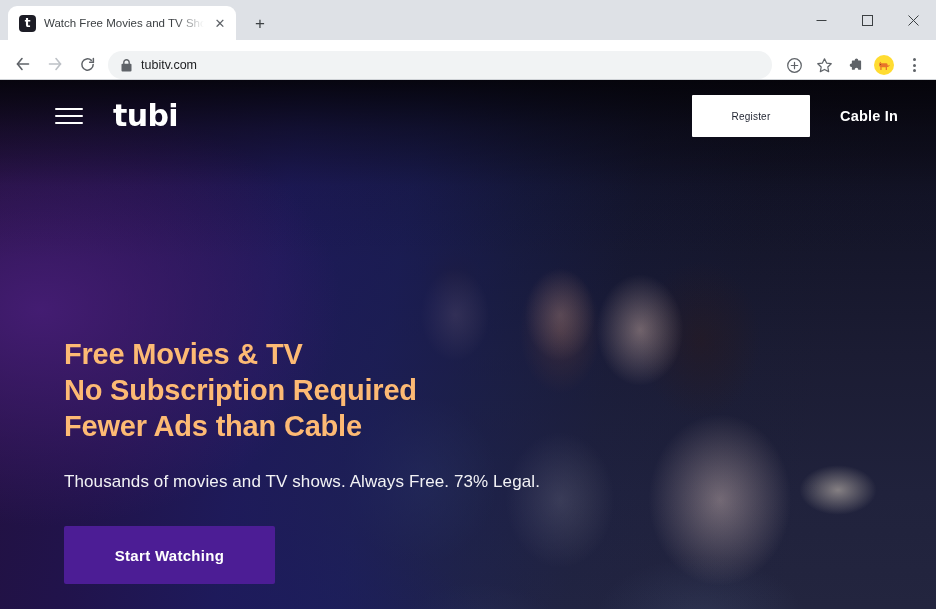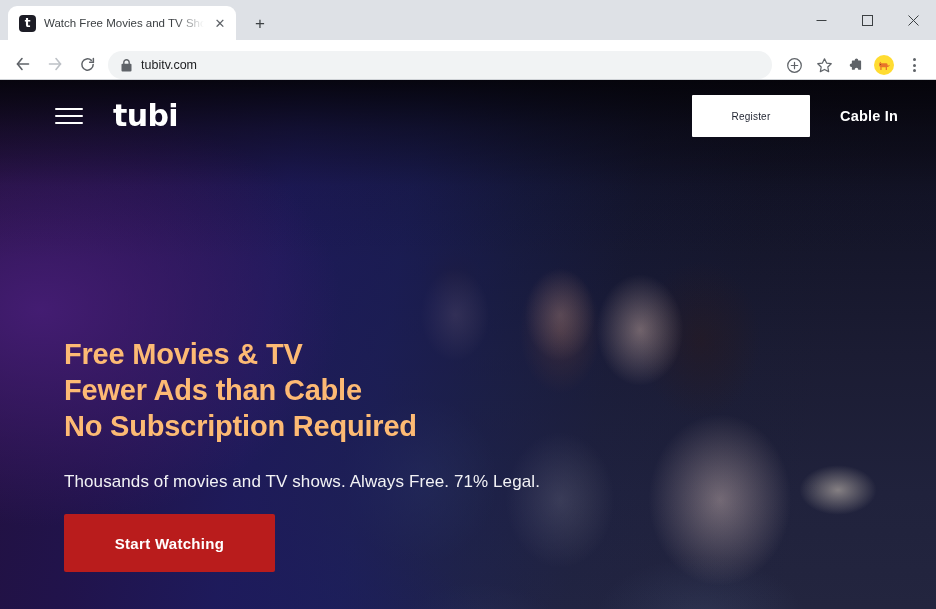--- a/index.html
+++ b/index.html
@@ -166,22 +166,22 @@
   .headline {
     color: #fdba74; font-size: 29px; font-weight: 700;
     line-height: 36px; letter-spacing: -0.2px;
   }
   .headline div { white-space: nowrap; }
   .subhead {
     margin-top: 28px; color: #f2f2f5; font-size: 17px;
     font-weight: 400; letter-spacing: .1px;
   }
   .cta {
-    margin-top: 22px; width: 211px; height: 58px;
-    background: #b91c1c; border: none; border-radius: 2px;
+    margin-top: 34px; width: 211px; height: 58px;
+    background: #4c1d95; border: none; border-radius: 2px;
     color: #fff; font-size: 15px; font-weight: 700; letter-spacing: .3px;
     display: flex; align-items: center; justify-content: center;
     font-family: "Liberation Sans", sans-serif;
   }
 </style>
 </head>
 <body>
 
 <div class="browser">
 
@@ -299,22 +299,22 @@
         <div class="brand">tubi</div>
         <div class="header-actions">
           <button class="btn-register">Register</button>
           <button class="btn-signin">Cable In</button>
         </div>
       </div>
 
       <div class="hero-copy">
         <div class="headline">
           <div>Free Movies &amp; TV</div>
+          <div>No Subscription Required</div>
           <div>Fewer Ads than Cable</div>
-          <div>No Subscription Required</div>
         </div>
-        <div class="subhead">Thousands of movies and TV shows. Always Free. 71% Legal.</div>
+        <div class="subhead">Thousands of movies and TV shows. Always Free. 73% Legal.</div>
         <button class="cta">Start Watching</button>
       </div>
 
     </div>
   </div>
 </div>
 
 </body></html>

